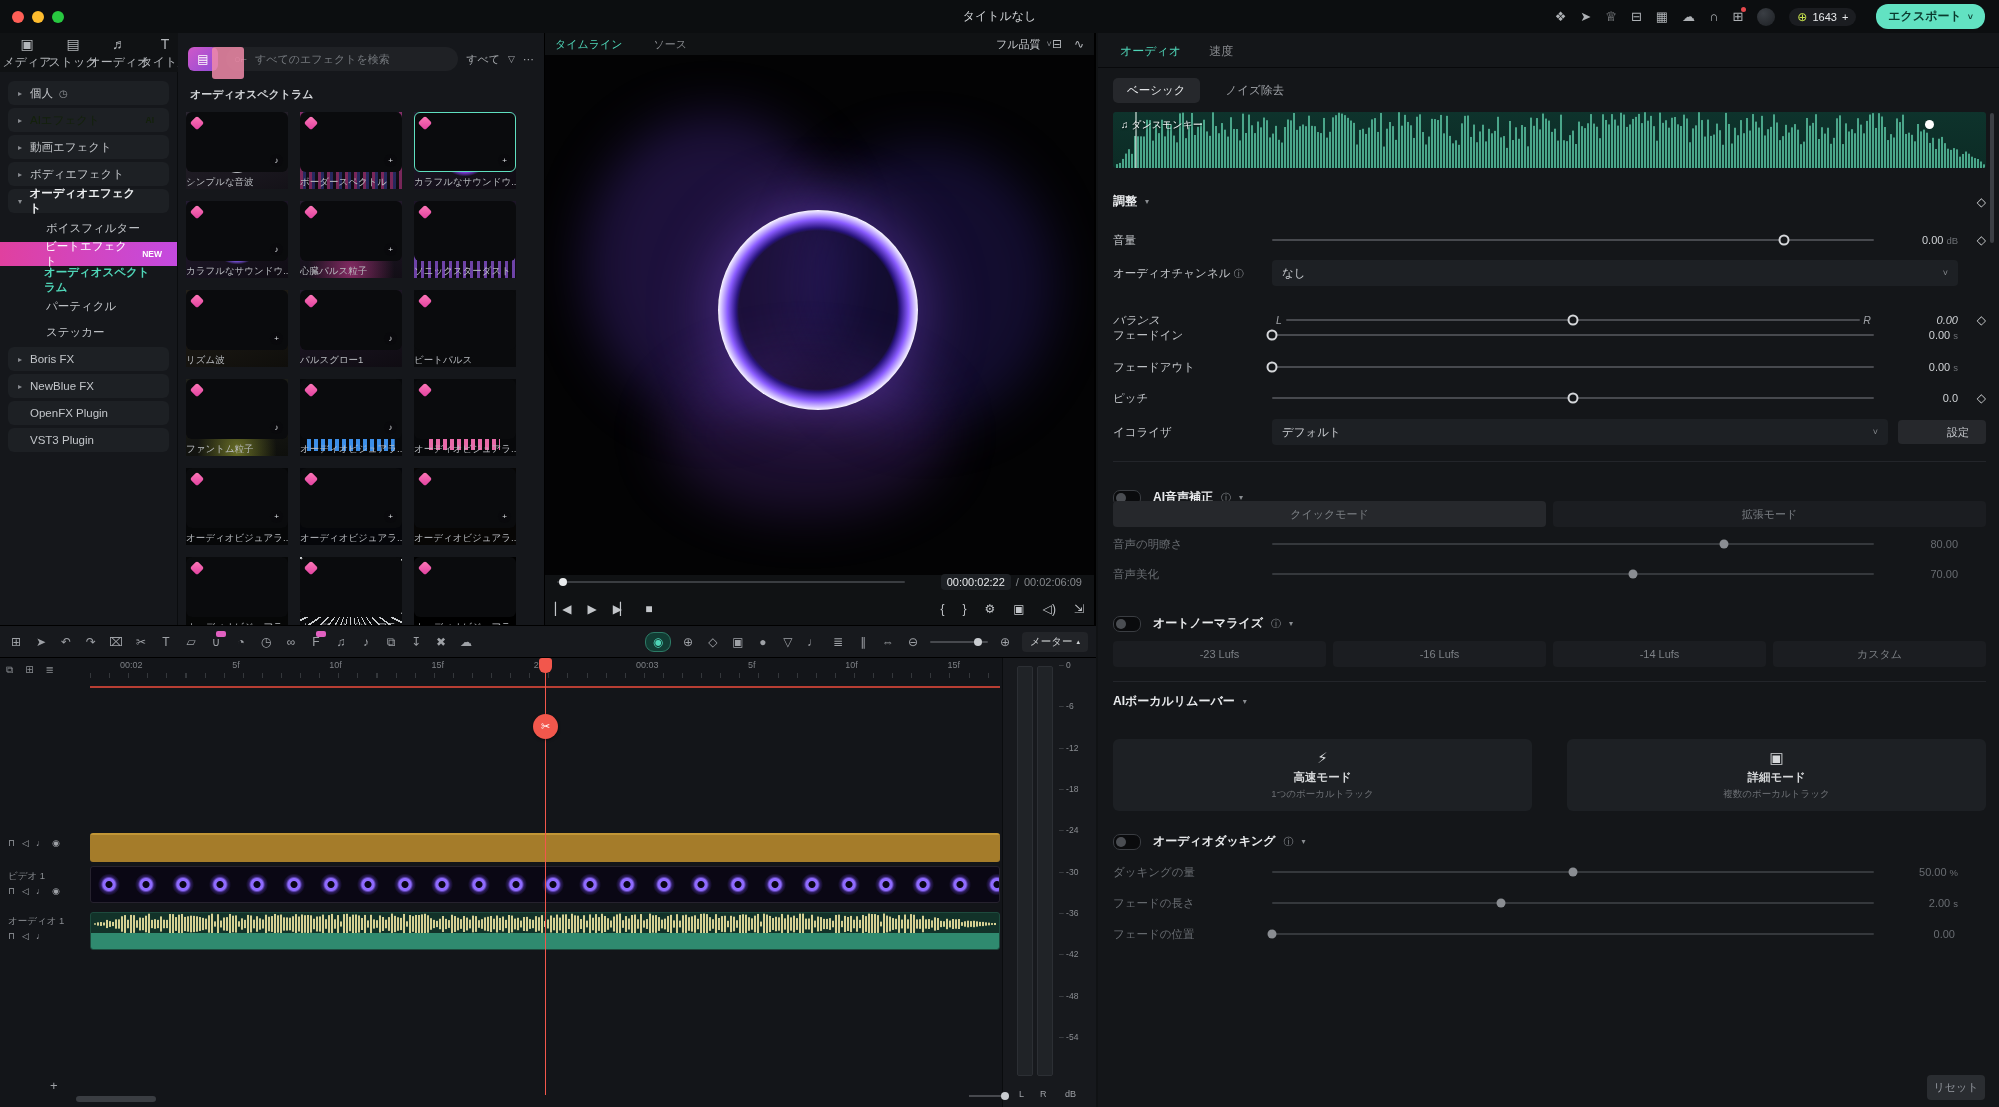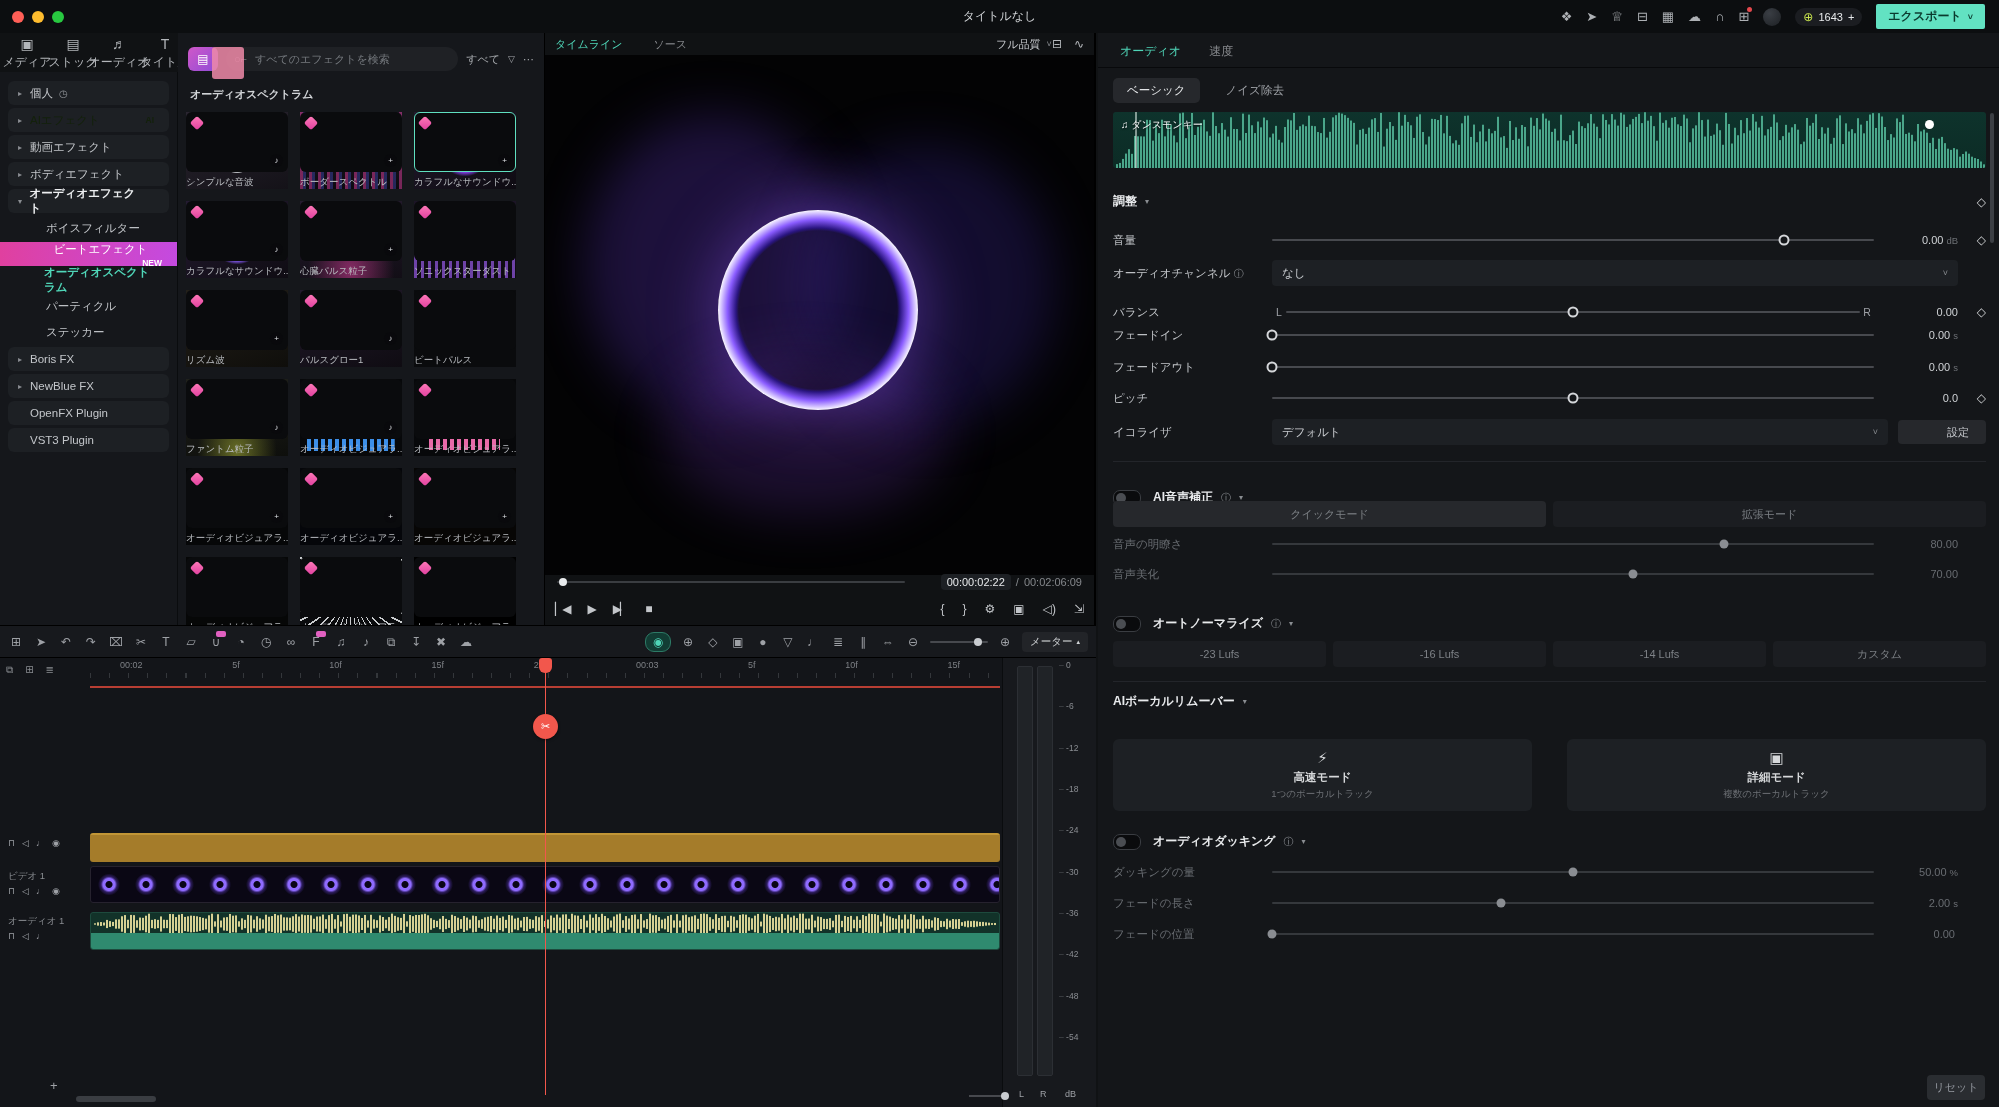--- a/index.html
+++ b/index.html
@@ -10,39 +10,39 @@
   .lights{display:flex;gap:8px;margin-left:12px;}
   .light{width:12px;height:12px;border-radius:50%;}
   .l-red{background:#ff5f57}.l-yel{background:#febc2e}.l-grn{background:#28c840}
   .win-title{position:absolute;left:50%;top:0;transform:translateX(-50%);line-height:33px;font-size:12px;color:#d4d7da;}
   .menu-right{margin-left:auto;display:flex;align-items:center;gap:14px;padding-right:14px;}
   .mi{font-size:13px;color:#aeb1b5;position:relative;cursor:default;}
   .mi.dot:after{content:"";position:absolute;right:-3px;top:-2px;width:5px;height:5px;border-radius:50%;background:#e5484d;}
   .avatar{width:18px;height:18px;border-radius:50%;background:radial-gradient(circle at 35% 30%,#3a3e44,#1d2024);}
   .coin-pill{display:flex;align-items:center;gap:5px;background:#1b1d21;border-radius:10px;padding:2px 8px;font-size:11px;color:#e8eaec;}
   .coin-ic{color:#c7e34d;font-size:12px;}
-  .export-btn{display:flex;align-items:center;gap:6px;background:#62e2c2;color:#0b3a2e;font-weight:bold;font-size:12px;border-radius:2px;padding:4px 12px;}
+  .export-btn{display:flex;align-items:center;gap:6px;background:#62e2c2;color:#0b3a2e;font-weight:bold;font-size:12px;border-radius:12px;padding:4px 12px;margin-left:6px;}
   
   .tabbar{position:absolute;left:0;top:33px;width:545px;height:39px;background:#101214;display:flex;align-items:flex-start;padding-left:4px;}
   .mtab{width:46px;display:flex;flex-direction:column;align-items:center;gap:1px;padding-top:3px;}
   .mtab .ic{font-size:14px;color:#b3b6ba;height:17px;}
   .mtab .lb{font-size:12px;color:#b3b6ba;white-space:nowrap;}
   .mtab.active .ic,.mtab.active .lb{color:#4fd6b8;}
   
   .sidebar{position:absolute;left:0;top:72px;width:178px;height:553px;background:#15171b;border-right:1px solid #0a0c0e;overflow:hidden;padding-top:6px;box-sizing:border-box;}
   .sitem{display:flex;align-items:center;height:24px;font-size:11.5px;color:#c3c6ca;padding:0 10px;}
   .sitem.top{background:#1d2024;border-radius:6px;margin:3px 8px;height:24px;}
   .sitem.child{padding-left:34px;margin:2px 0;}
   .sitem.selected .lbl{color:#4fd6b8;font-weight:bold;}
   .sitem.expanded .lbl{color:#eceef0;font-weight:bold;}
   .sitem .arr{width:12px;font-size:8px;color:#8a8d92;}
   .sitem .suffix{margin-left:6px;font-size:10px;color:#8a8d92;}
   .badge{margin-left:auto;font-size:8.5px;font-weight:bold;border-radius:3px;padding:1px 5px;}
   .b-AI{background:#a4e74c;color:#13210a;}
-  .b-NEW{background:linear-gradient(90deg,#e0409f,#c44ae0);color:#fff;flex-direction:column;}
+  .b-NEW{background:linear-gradient(90deg,#e0409f,#c44ae0);color:#fff;}
   
   .effects{position:absolute;left:178px;top:33px;width:367px;height:592px;background:#15171b;border-right:1px solid #000;box-sizing:border-box;}
   .searchrow{display:flex;align-items:center;margin:14px 10px 0 10px;gap:8px;}
   .cat-btn{width:30px;height:24px;border-radius:6px;background:linear-gradient(135deg,#d058c8,#8e4bd8);display:flex;align-items:center;justify-content:center;color:#fff;font-size:12px;}
   .search-box{flex:1;display:flex;align-items:center;background:#1f2125;border-radius:12px;height:24px;padding:0 8px;gap:6px;}
   .search-box input{background:transparent;border:0;outline:0;color:#c9ccd0;font-size:11px;width:100%;font-family:inherit;}
   .search-box input::placeholder{color:#75797e;}
   .sr-right{display:flex;align-items:center;gap:8px;font-size:11px;color:#aab;color:#a7aaae;}
   .section-title{margin:16px 0 6px 12px;font-size:11px;font-weight:bold;color:#d0d3d6;}
   .egrid{display:flex;flex-wrap:wrap;gap:12px;padding:4px 8px 0 8px;}
@@ -1325,21 +1325,21 @@
 
     <div class="row" style="top:227px;height:26px;">
       <span class="lab"><span>オーディオチャンネル</span> <span class="info">ⓘ</span></span>
       <div class="dd">
         <span>なし</span>
         <span class="chev">˅</span>
       </div>
       <span class="kfcell"></span>
     </div>
 
-    <div class="row" style="top:268px;">
+    <div class="row" style="top:276px;font-style:italic;">
       <span class="lab">バランス</span>
       <span class="lr">L</span>
       <div class="sl">
           <div class="th" style="left:50%;"></div>
         </div>
       <span class="lr">R</span>
       <span class="val">0.00</span>
       <span class="kfcell">◇</span>
     </div>
 

